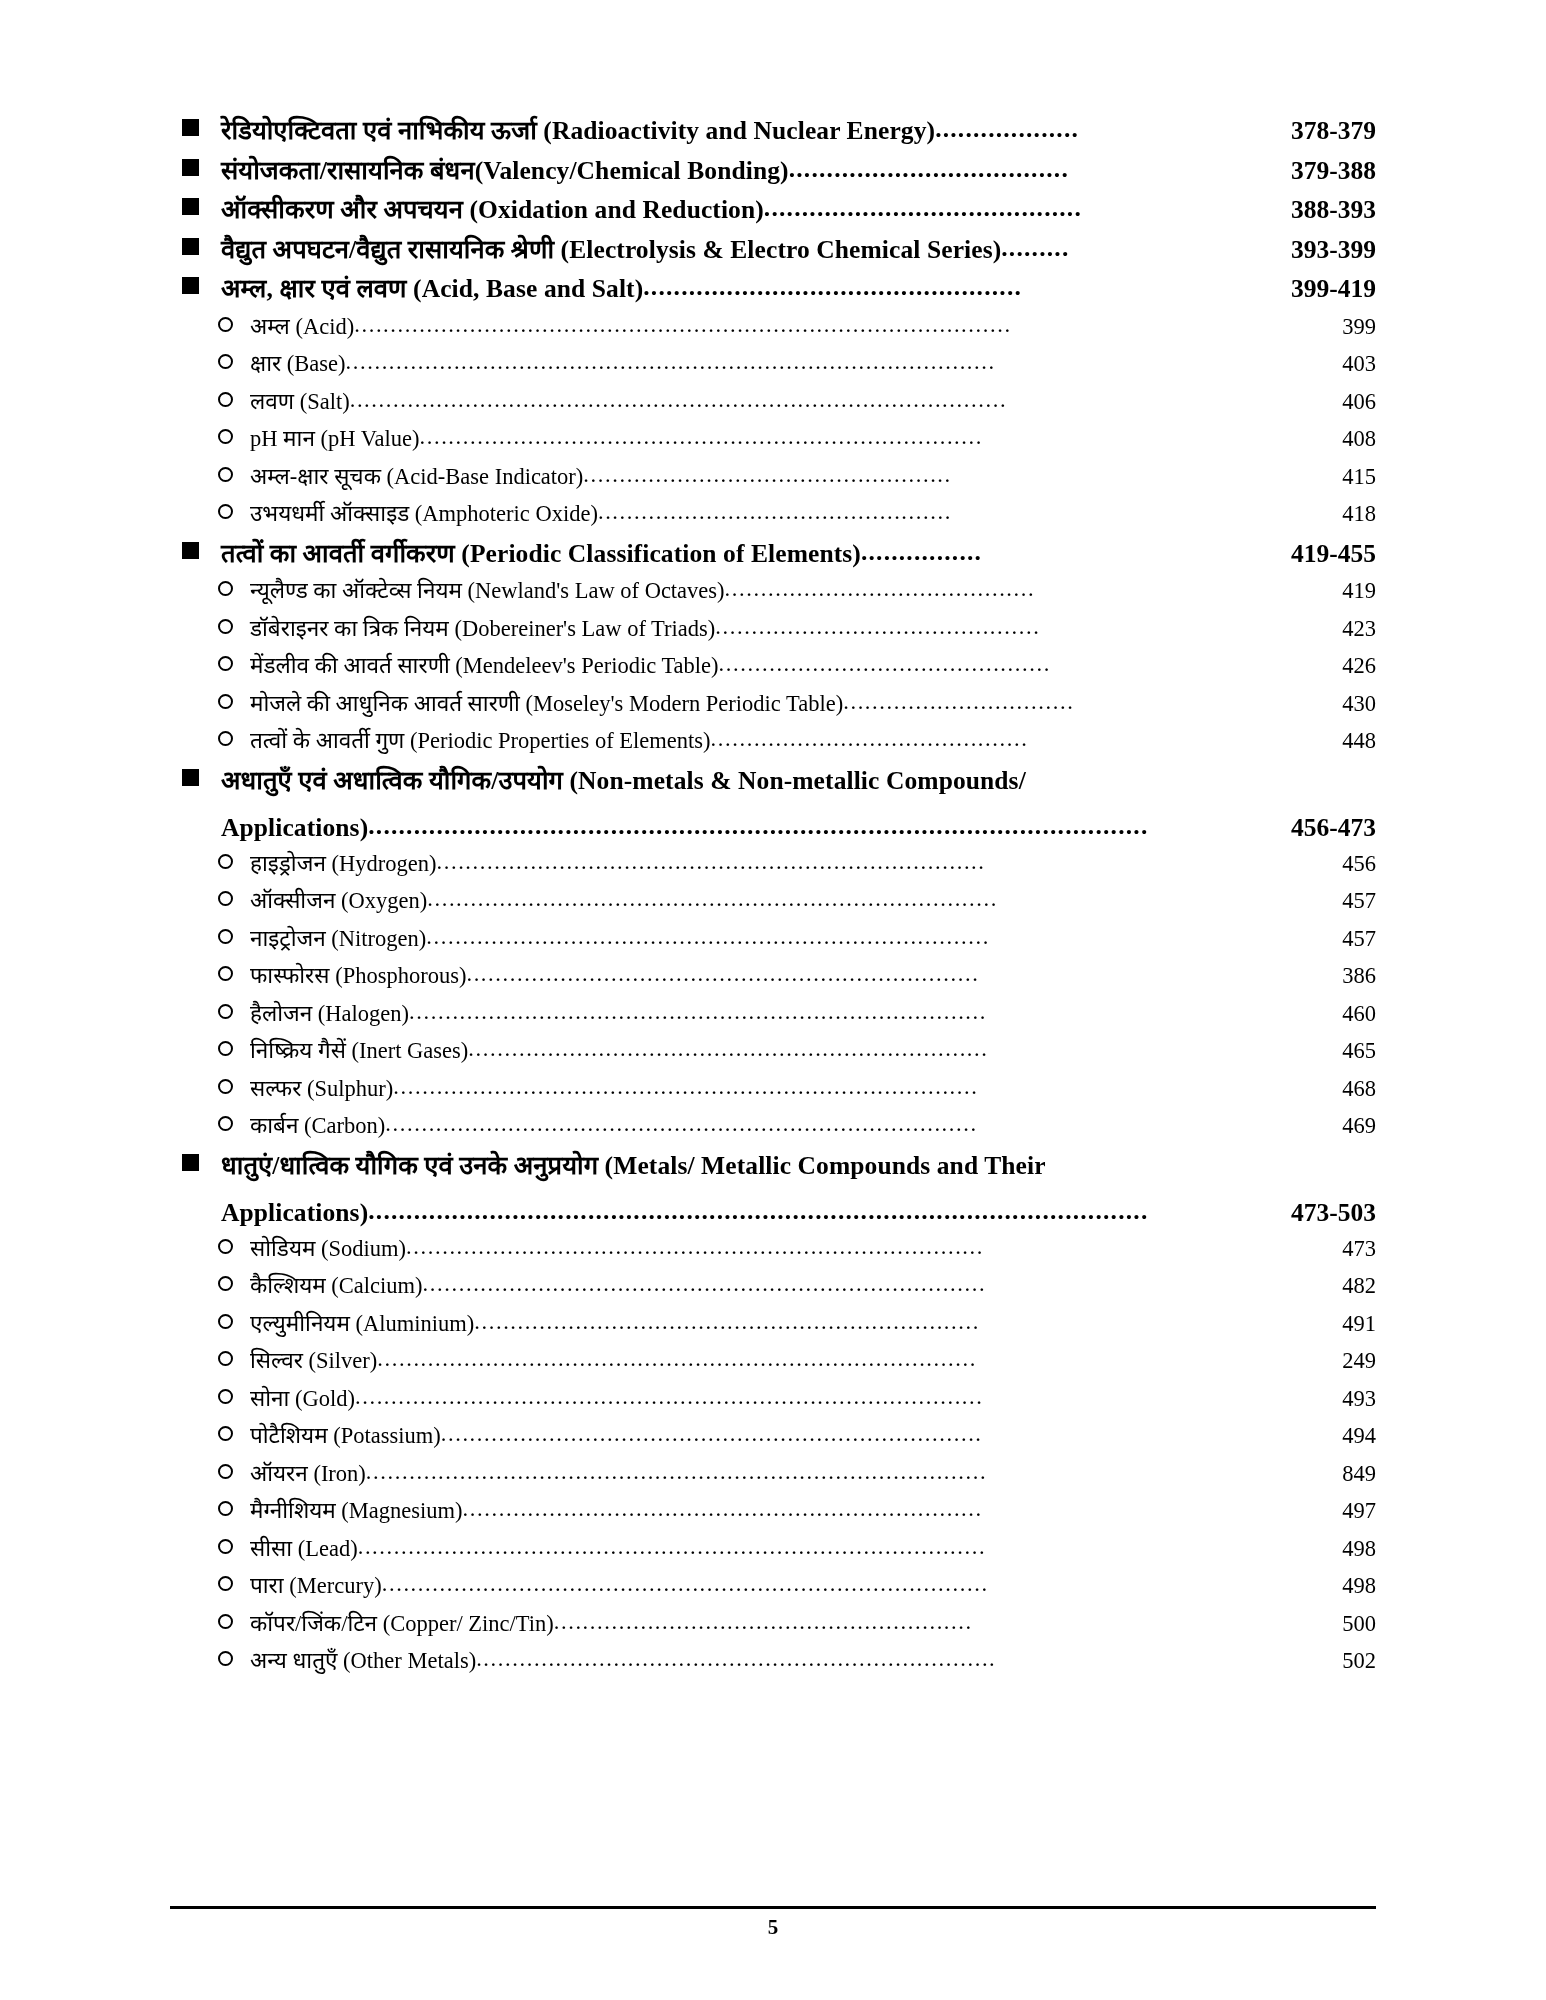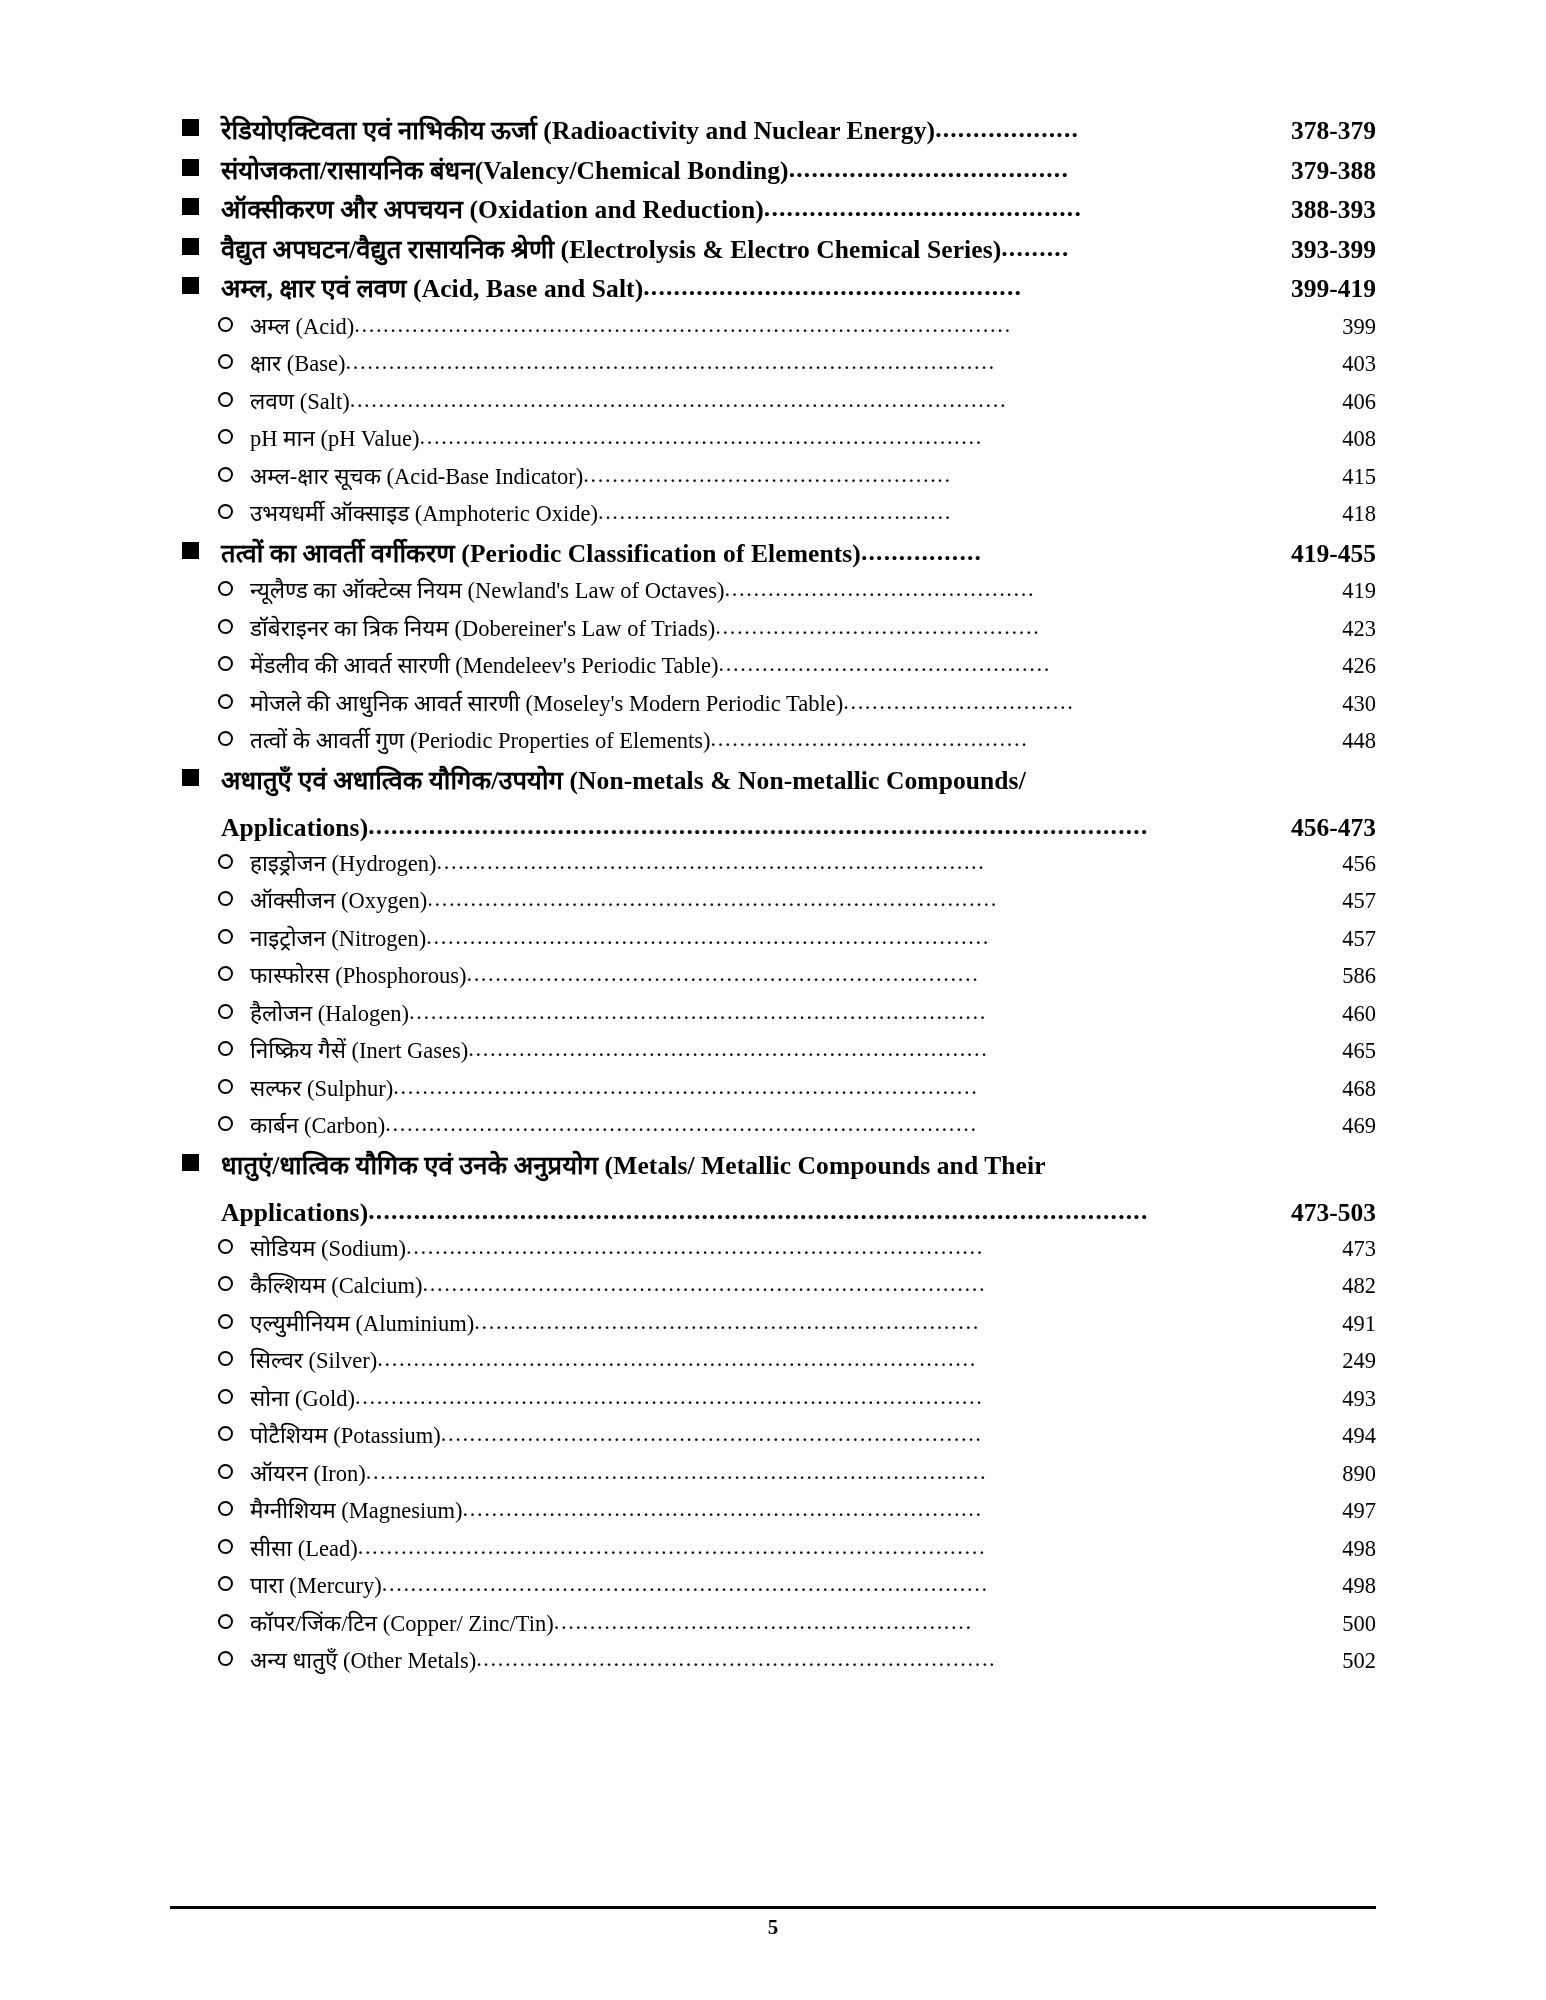--- a/index.html
+++ b/index.html
@@ -285,21 +285,21 @@
       <div class="row lvl2">
         <span class="bullet"></span>
         <span class="label">नाइट्रोजन (Nitrogen)</span>
         <span class="leader">..............................................................................</span>
         <span class="pageno">457</span>
       </div>
       <div class="row lvl2">
         <span class="bullet"></span>
         <span class="label">फास्फोरस (Phosphorous)</span>
         <span class="leader">.......................................................................</span>
-        <span class="pageno">586</span>
+        <span class="pageno">386</span>
       </div>
       <div class="row lvl2">
         <span class="bullet"></span>
         <span class="label">हैलोजन (Halogen)</span>
         <span class="leader">................................................................................</span>
         <span class="pageno">460</span>
       </div>
       <div class="row lvl2">
         <span class="bullet"></span>
         <span class="label">निष्क्रिय गैसें (Inert Gases)</span>
@@ -362,21 +362,21 @@
       <div class="row lvl2">
         <span class="bullet"></span>
         <span class="label">पोटैशियम (Potassium)</span>
         <span class="leader">...........................................................................</span>
         <span class="pageno">494</span>
       </div>
       <div class="row lvl2">
         <span class="bullet"></span>
         <span class="label">ऑयरन (Iron)</span>
         <span class="leader">......................................................................................</span>
-        <span class="pageno">890</span>
+        <span class="pageno">849</span>
       </div>
       <div class="row lvl2">
         <span class="bullet"></span>
         <span class="label">मैग्नीशियम (Magnesium)</span>
         <span class="leader">........................................................................</span>
         <span class="pageno">497</span>
       </div>
       <div class="row lvl2">
         <span class="bullet"></span>
         <span class="label">सीसा (Lead)</span>

